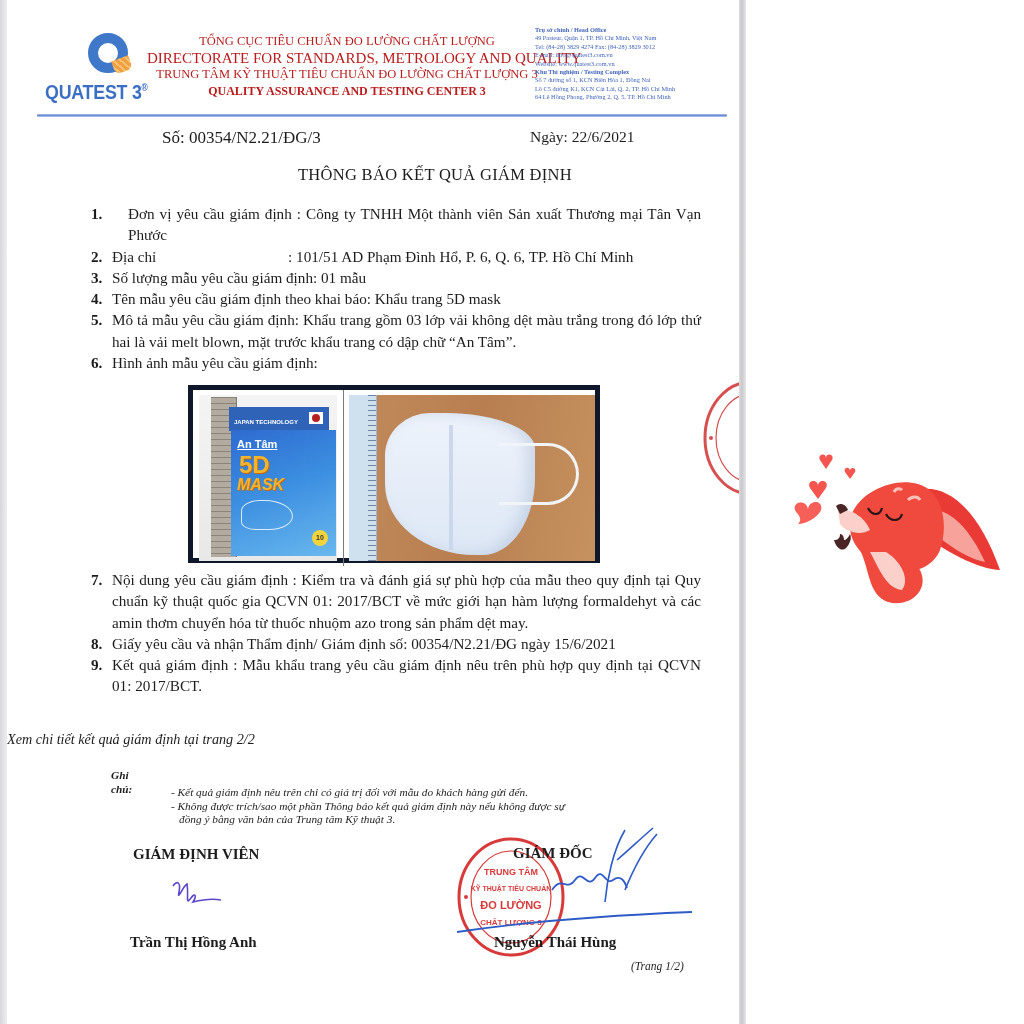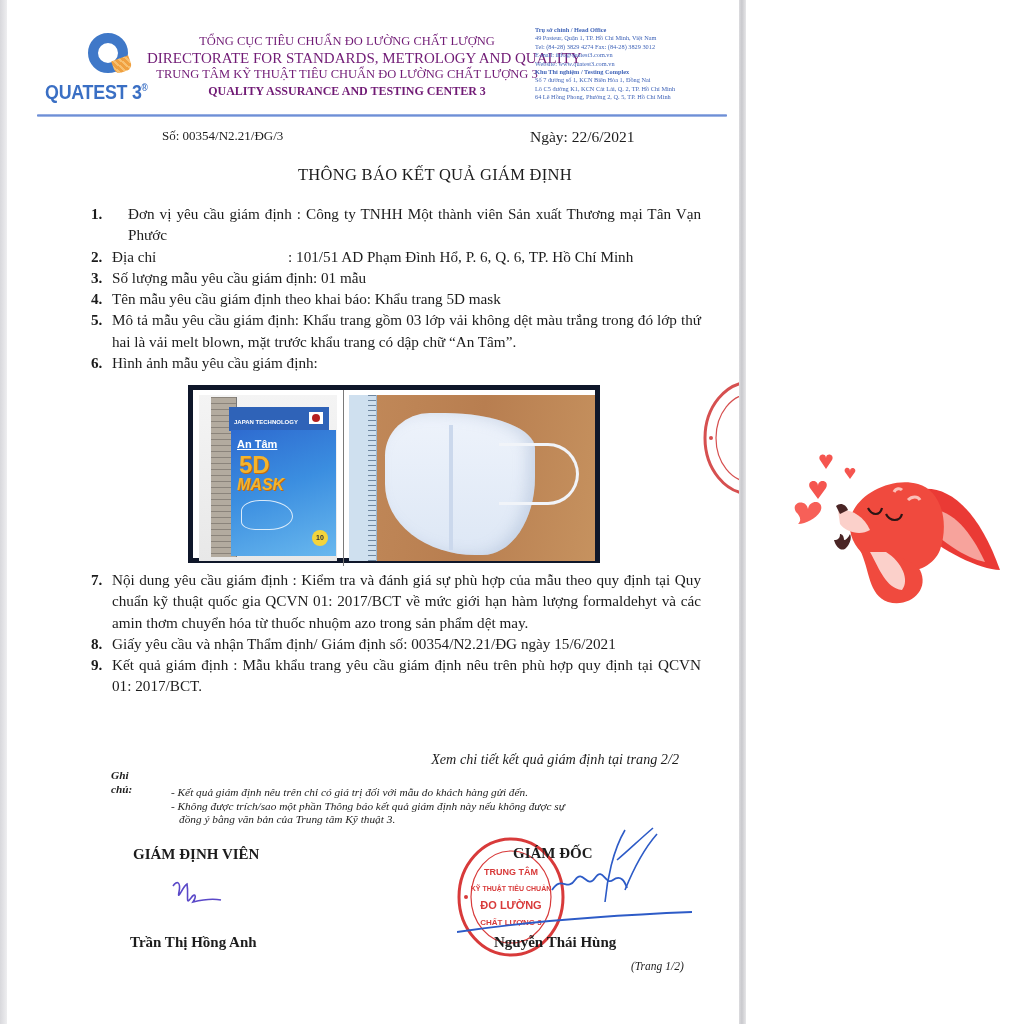--- a/index.html
+++ b/index.html
@@ -10,34 +10,34 @@
   .doc-divider { position: absolute; left: 739px; top: 0; width: 7px; height: 1024px; background: linear-gradient(to right, #dcdcdf, #c9c9cd 40%, #e6e6e8); }
   .doc { position: absolute; left: 7px; top: 0; width: 732px; height: 1024px; background: #fff; overflow: hidden; }
 
   
   .logo { position: absolute; left: 38px; top: 30px; width: 110px; height: 75px; }
   .logo-ring { position: absolute; left: 43px; top: 3px; width: 40px; height: 40px; border-radius: 50%; border: 10px solid #3f78c8; }
   .logo-fan { position: absolute; left: 68px; top: 28px; width: 18px; height: 14px; background: repeating-linear-gradient(60deg, #f0a040 0 3px, #f7c070 3px 5px); transform: rotate(-20deg); border-radius: 0 0 6px 6px; }
   .logo-text { position: absolute; left: 0; top: 50px; font-family: "Liberation Sans", sans-serif; font-weight: bold; font-size: 21px; color: #3a6fc4; letter-spacing: -0.3px; transform: scaleX(0.85); transform-origin: left; white-space: nowrap; }
   .logo-text sup { font-size: 10px; vertical-align: 8px; }
 
-  .hdr-center { position: absolute; left: 140px; top: 33px; width: 400px; text-align: center; color: #701a75; line-height: 16.5px; }
+  .hdr-center { position: absolute; left: 140px; top: 33px; width: 400px; text-align: center; color: #b91c1c; line-height: 16.5px; }
   .hdr-center div { white-space: nowrap; }
   .hc1 { font-size: 12.5px; }
   .hc2 { font-size: 15px; }
   .hc3 { font-size: 12.5px; }
   .hc4 { font-size: 12px; font-weight: bold; }
 
   .hdr-right { position: absolute; left: 528px; top: 26px; width: 200px; color: #4064b8; font-size: 6.3px; line-height: 8.4px; white-space: nowrap; }
   .hdr-right .b { font-weight: bold; }
 
   .hdr-rule { position: absolute; left: 30px; top: 114px; width: 690px; height: 3px; background: linear-gradient(to bottom, #a9bde8, #6e8fd6, #b7c8ec); border-radius: 1px; }
 
   
-  .ref-no { position: absolute; left: 155px; top: 128px; font-size: 13px; text-align: center; }
+  .ref-no { position: absolute; left: 155px; top: 128px; font-size: 17px; text-align: center; }
   .ref-date { position: absolute; left: 523px; top: 128px; font-size: 15.5px; }
   .title { position: absolute; left: 0; width: 856px; top: 165px; text-align: center; font-weight: normal; font-size: 16.5px; letter-spacing: 0.3px; }
 
   
   .items { position: absolute; left: 84px; top: 203px; width: 610px; font-size: 15.2px; line-height: 21.3px; }
   .item { position: relative; padding-left: 21px; }
   .item .num { position: absolute; left: 0; top: 0; font-weight: bold; }
   .justify { text-align: justify; text-align-last: left; }
   .lbl2 { display: inline-block; width: 176px; }
 
@@ -59,21 +59,21 @@
 
   .img-mask { position: absolute; left: 156px; top: 5px; width: 246px; height: 166px; background: linear-gradient(100deg, #c28a5a, #b87e50 50%, #c6925f); overflow: hidden; }
   .ruler-h { position: absolute; left: 0; top: 0; width: 28px; height: 166px; background: #cfe0ef; border-right: 1px solid #9fb7cd; }
   .ruler-h::before { content: ""; position: absolute; right: 0; top: 0; width: 8px; height: 166px; background: repeating-linear-gradient(to bottom, #6f87a0 0 1px, transparent 1px 5px); }
   .mask-shape { position: absolute; left: 36px; top: 18px; width: 150px; height: 142px; background: linear-gradient(180deg, #eef3fb, #dde7f5); border-radius: 30% 60% 35% 60% / 30% 25% 55% 50%; box-shadow: inset -8px 0 14px rgba(150,170,200,0.35); }
   .mask-seam { position: absolute; left: 100px; top: 30px; width: 4px; height: 125px; background: #cbd8ec; }
   .strap { position: absolute; left: 150px; top: 48px; width: 80px; height: 62px; border: 3px solid #f1f4f9; border-left: none; border-radius: 0 40px 40px 0; }
 
   
   .items2 { position: absolute; left: 84px; top: 569px; width: 610px; font-size: 15.2px; line-height: 21.3px; }
-  .see-detail { position: absolute; left: 0; width: 672px; top: 731px; text-align: right; font-style: italic; font-size: 14.2px; margin-top: 20px; }
+  .see-detail { position: absolute; left: 0; width: 672px; top: 731px; text-align: left; font-style: italic; font-size: 14.2px; }
 
   .note { position: absolute; left: 104px; top: 769px; font-style: italic; font-size: 11.3px; line-height: 13.5px; }
   .note-label { position: absolute; left: 0; top: 0; font-weight: bold; }
   .note-lines { position: absolute; left: 60px; top: 17px; width: 540px; }
   .note-lines .nl { white-space: nowrap; }
   .note-lines .ind { padding-left: 8px; }
 
   
   .sig-left-title { position: absolute; left: 126px; top: 846px; font-weight: bold; font-size: 15px; }
   .sig-left-name { position: absolute; left: 123px; top: 934px; font-weight: bold; font-size: 15px; }

